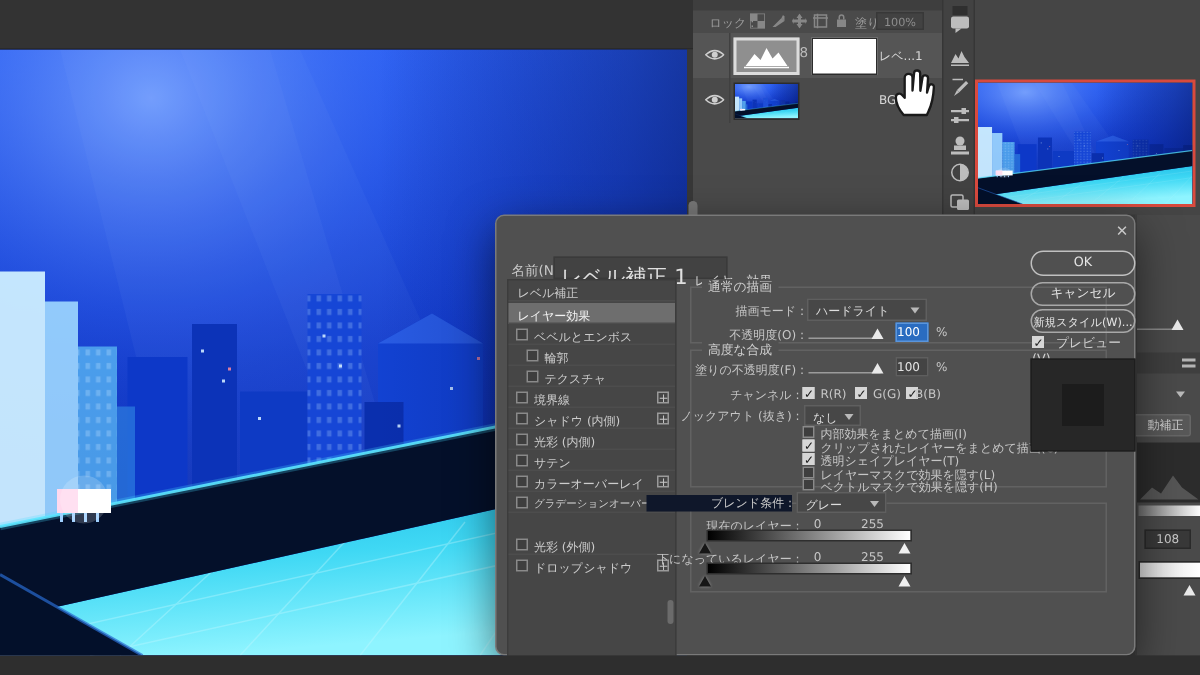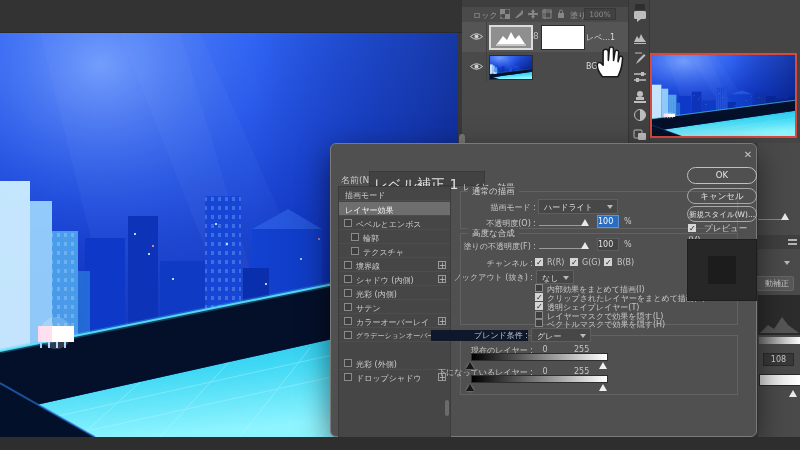--- a/index.html
+++ b/index.html
@@ -354,21 +354,21 @@
 
   <div class="abs" id="dialog">
     <div id="dlg-title">レイヤースタイル</div>
     <div id="dlg-close">✕</div>
 
     <div id="dlg-namelbl" class="nowrap">名前(N) :</div>
     <div id="dlg-nameinput" class="nowrap">レベル補正 1</div>
 
     <div id="style-list">
       <div class="sl-row" style="top:0">
-          <span class="lab">描画モード</span>
+          <span class="lab">レベル補正</span>
         </div>
       <div class="sl-row sel" style="top:15px">
           <span class="lab">レイヤー効果</span>
         </div>
       <div class="sl-row has-cb" style="top:29px">
           <span class="cb"></span>
           <span class="lab">ベベルとエンボス</span>
         </div>
       <div class="sl-row has-cb ind" style="top:43px">
           <span class="cb"></span>
@@ -442,21 +442,21 @@
     <div class="tri-up abs" style="left:250px;top:98px"></div>
     <div class="valbox" style="left:266px;top:94px">100</div>
     <div class="pct" style="left:293px;top:96px">%</div>
 
     <div class="rlabel nowrap" style="left:80px;top:114px;width:122px">チャンネル :</div>
     <span class="cb on optrow-cb" style="left:204px;top:114px"></span>
     <span class="optlabel" style="left:216px;top:114px">R(R)</span>
     <span class="cb on optrow-cb" style="left:239px;top:114px"></span>
     <span class="optlabel" style="left:251px;top:114px">G(G)</span>
     <span class="cb on optrow-cb" style="left:273px;top:114px"></span>
-    <span class="optlabel" style="left:286px;top:114px">B(B)</span>
+    <span class="optlabel" style="left:279px;top:114px">B(B)</span>
 
     <div class="rlabel nowrap" style="left:60px;top:128px;width:142px">ノックアウト (抜き) :</div>
     <div class="dropdown" style="left:205px;top:126px;width:38px;height:14px">
       <span class="val">なし</span>
         <span class="chev"></span>
     </div>
 
     <span class="cb optrow-cb" style="left:204px;top:140px"></span>
     <span class="optlabel nowrap" style="left:216px;top:140px">内部効果をまとめて描画(I)</span>
     <span class="cb on optrow-cb" style="left:204px;top:149px"></span>

